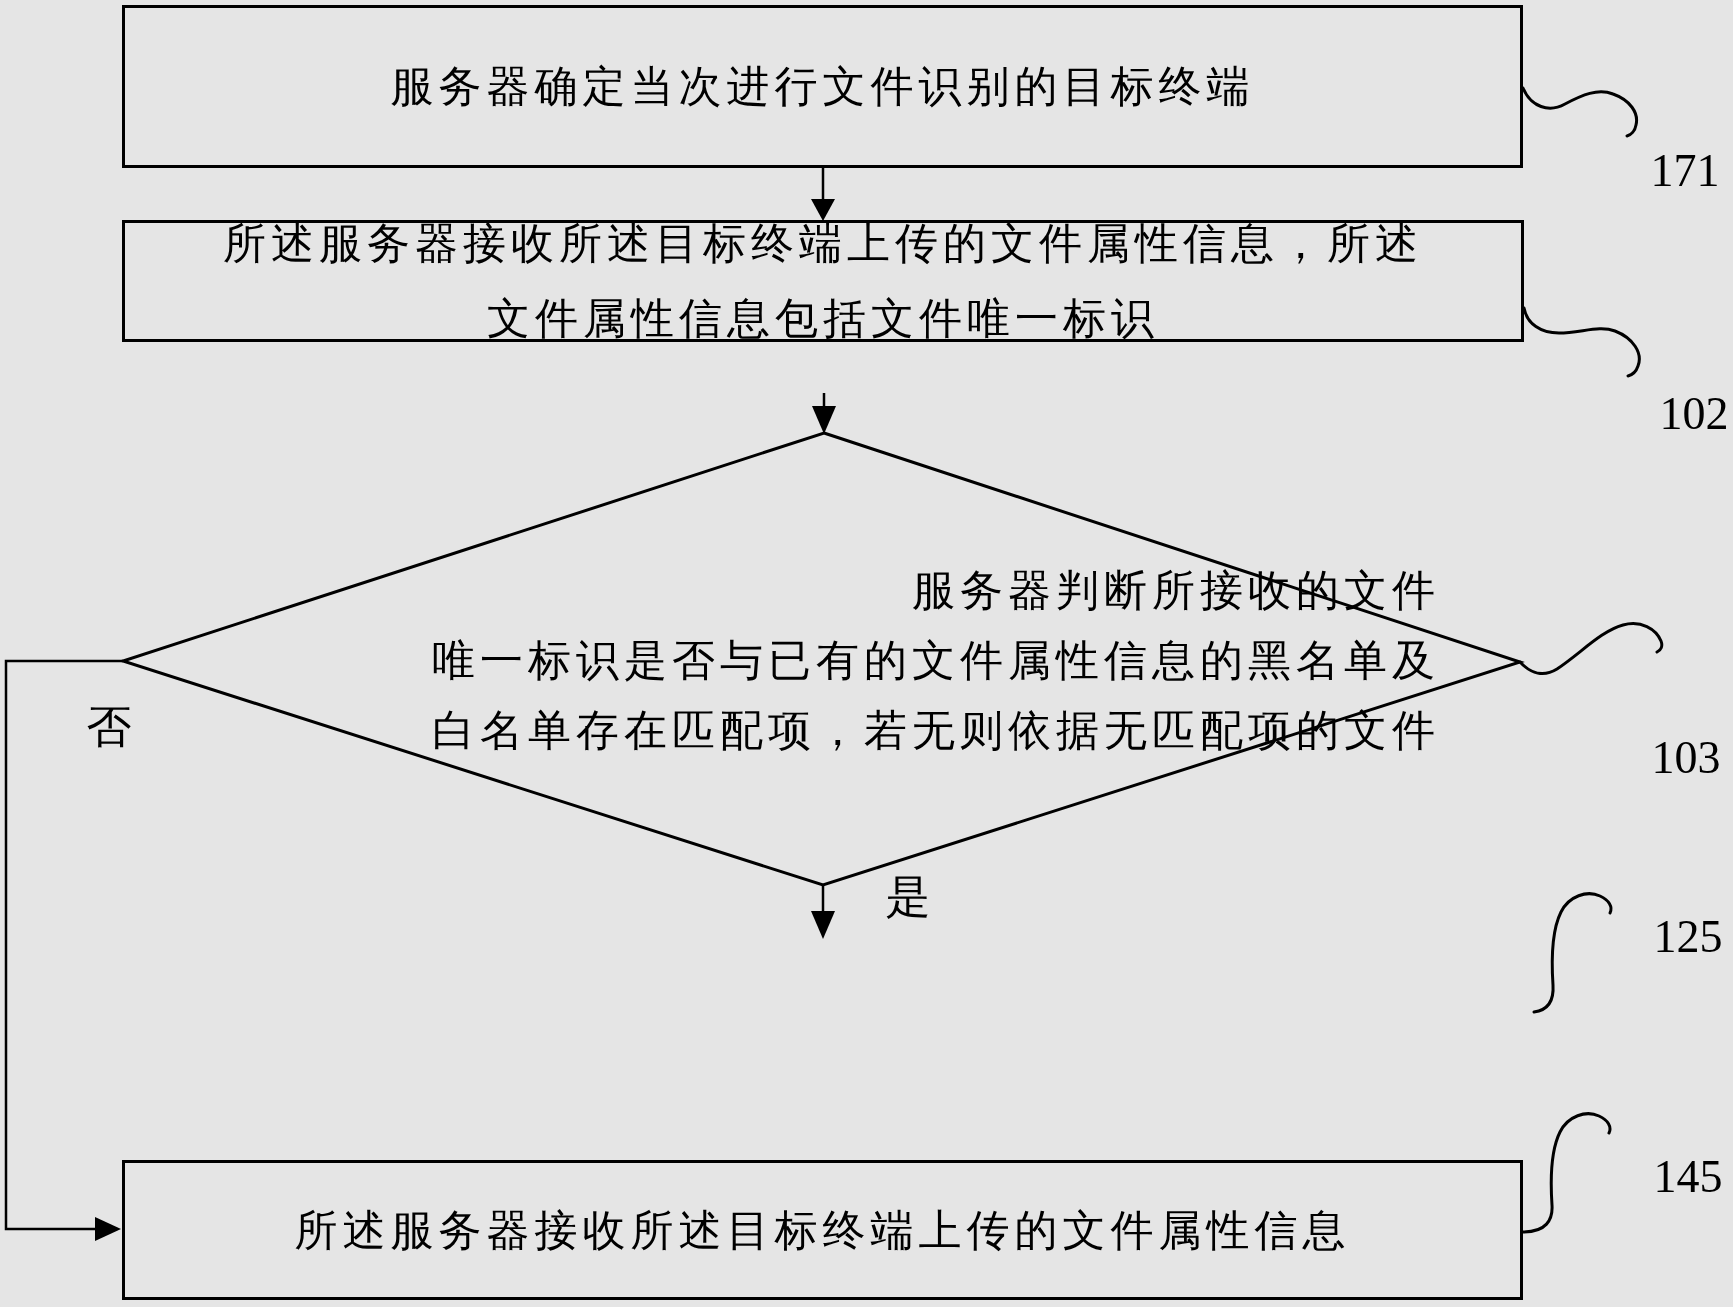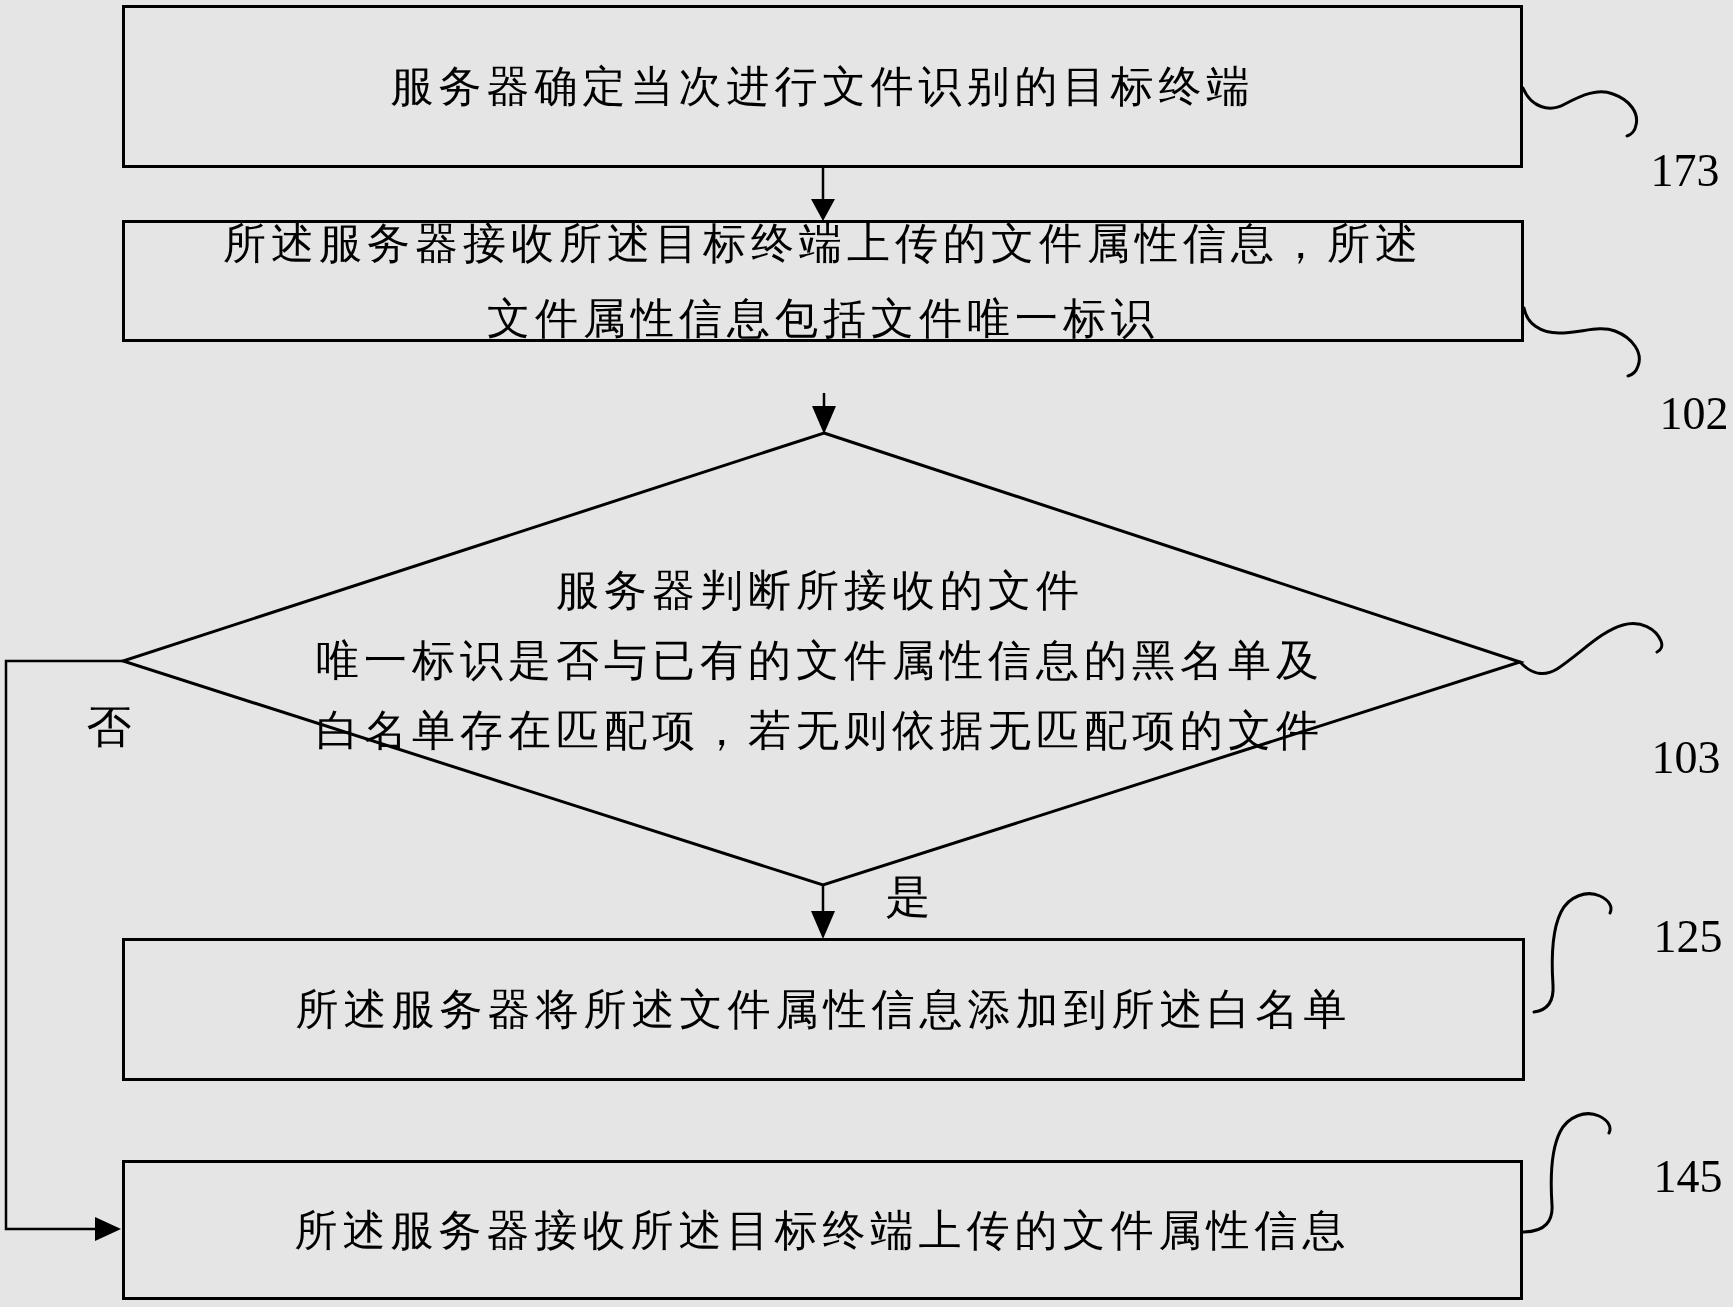--- a/index.html
+++ b/index.html
@@ -24,21 +24,21 @@
   }
   .btext {
     font-size:43px;
     letter-spacing:5px;
     line-height:75px;
     white-space:nowrap;
   }
   .dtext {
     position:absolute;
     display:flex; flex-direction:column;
-    align-items:center; justify-content:center;
+    align-items:flex-end; justify-content:center;
     text-align:center;
     font-size:43px;
     letter-spacing:5px;
     line-height:70px;
   }
   .dtext span { white-space:nowrap; }
   .ref {
     position:absolute;
     transform:translate(-50%,-50%);
     font-family:"Liberation Serif", serif;
@@ -96,30 +96,27 @@
     <span class="btext">所述服务器接收所述目标终端上传的文件属性信息，所述</span>
     <span class="btext">文件属性信息包括文件唯一标识</span>
   </div>
 
   <div class="dtext" style="left:200px; top:455px; width:1240px; height:410px;">
     <span>服务器判断所接收的文件</span>
     <span>唯一标识是否与已有的文件属性信息的黑名单及</span>
     <span>白名单存在匹配项，若无则依据无匹配项的文件</span>
   </div>
 
-  <div class="pbox" style="left:122px; top:938px; width:1403px; height:143px;">
-    <span class="btext">所述服务器将所述文件属性信息添加到所述白名单</span>
-  </div>
 
   <div class="pbox" style="left:122px; top:1160px; width:1401px; height:140px;">
     <span class="btext">所述服务器接收所述目标终端上传的文件属性信息</span>
   </div>
 
   <div class="branch" style="left:109px; top:727px;">否</div>
   <div class="branch" style="left:908px; top:897px;">是</div>
 
-  <div class="ref" style="left:1685px; top:170px;">173</div>
+  <div class="ref" style="left:1685px; top:170px;">171</div>
   <div class="ref" style="left:1694px; top:413px;">102</div>
   <div class="ref" style="left:1686px; top:757px;">103</div>
   <div class="ref" style="left:1688px; top:936px;">125</div>
   <div class="ref" style="left:1688px; top:1176px;">145</div>
 
 </div>
 
 </body></html>

